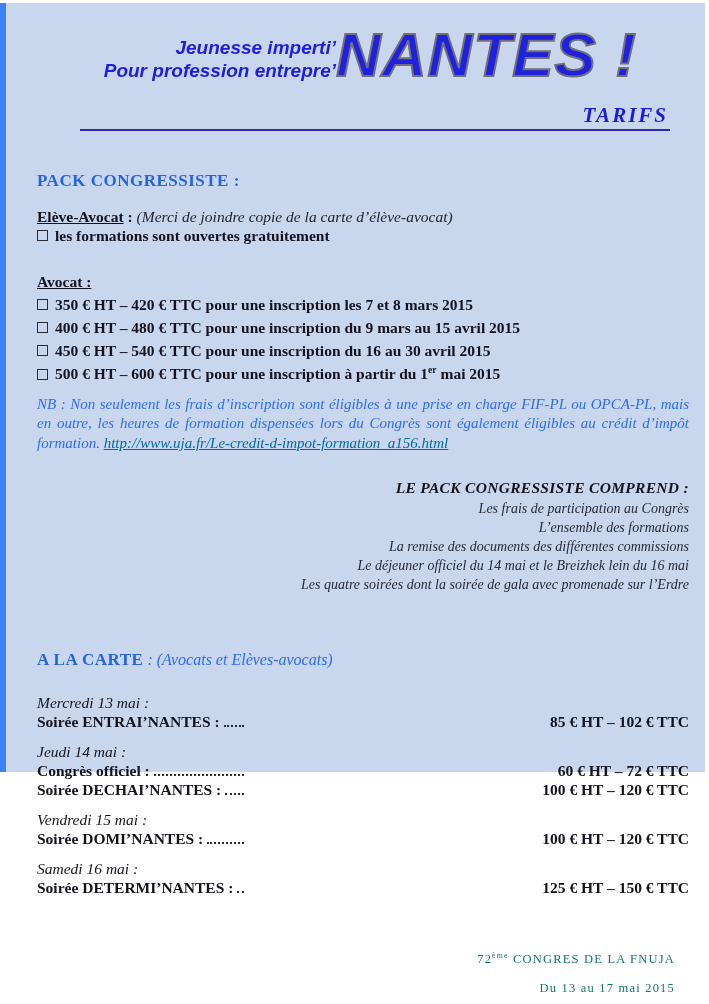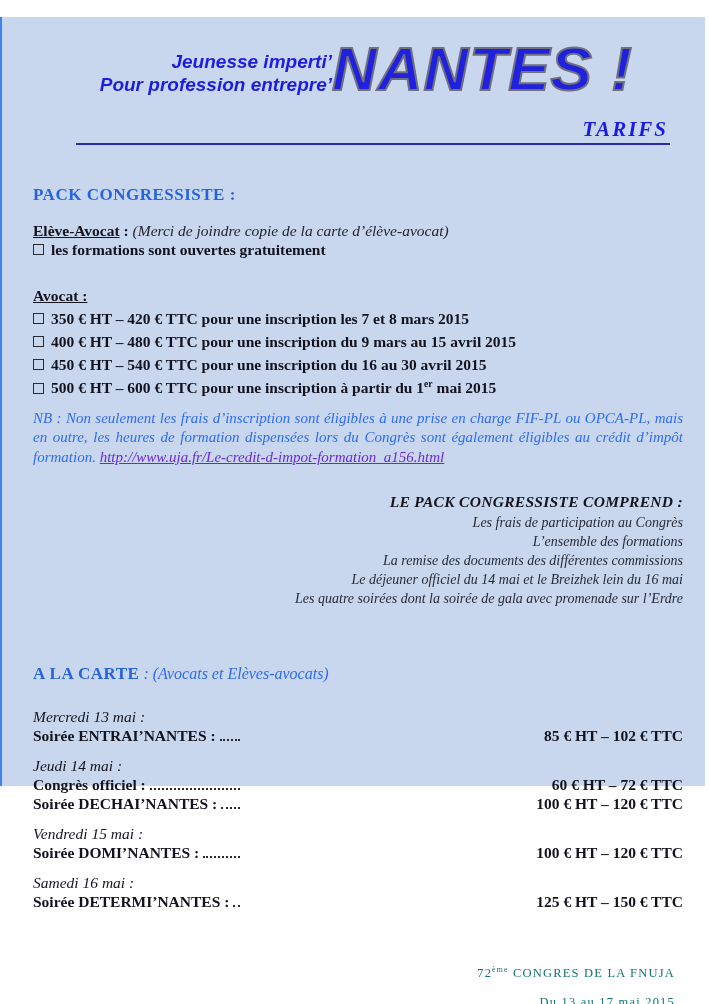--- a/index.html
+++ b/index.html
@@ -1,22 +1,22 @@
 <!DOCTYPE html>
 <html><head>
 <meta charset="utf-8">
 <style>
   html,body { margin:0; padding:0; background:#ffffff; }
   .sheet {
     position:relative; width:709px; height:1004px; background:#ffffff;
     overflow:hidden; font-family:"Liberation Serif", serif;
   }
   .page {
-    position:absolute; left:0; top:17px; width:705px; height:769px;
-    background:#c8d7ee; border-left:2px solid #3b82f6; box-sizing:border-box;
+    position:absolute; left:0; top:3px; width:705px; height:769px;
+    background:#c8d7ee; border-left:6px solid #3b82f6; box-sizing:border-box;
   }
   
   .header-block { position:relative; margin-top:25px; height:72px; }
   .slogan {
     position:absolute; left:0; top:8px; width:330px; text-align:right;
     font-family:"Liberation Sans", sans-serif; font-weight:bold; font-style:italic;
     font-size:19px; line-height:23px; color:#1d1de0; white-space:nowrap;
   }
   .city {
     position:absolute; left:330px; top:-4px; font-family:"Liberation Sans", sans-serif;
@@ -25,41 +25,41 @@
   }
   .tarifs-row {
     margin:0 35px 0 74px; height:29px; border-bottom:2px solid #2a2ab0;
     text-align:right; position:relative;
   }
   .tarifs-title {
     font-size:21px; font-weight:bold; font-style:italic; color:#1b1be4;
     letter-spacing:2px; position:absolute; right:2px; bottom:1px; white-space:nowrap;
   }
   
-  .content { padding:0 22px 0 31px; color:#13131f; }
+  .content { padding:0 16px 0 31px; color:#13131f; }
   .blue-heading {
     font-size:17px; font-weight:bold; color:#2563e0; letter-spacing:.5px;
   }
   #pack-heading { margin-top:40px; }
   .eleve-block { margin-top:16px; font-size:15.5px; line-height:19px; }
   .u { text-decoration:underline; }
   .b { font-weight:bold; }
   .script-it { font-style:italic; color:#22242e; }
   .cb {
     display:inline-block; width:9px; height:9px; border:1px solid #2a2a35;
     margin-right:7px; background:transparent;
   }
   .avocat-block { margin-top:27px; font-size:15.5px; line-height:19px; }
   .option-line { font-weight:bold; white-space:nowrap; }
   .sup { vertical-align:super; font-size:0.62em; }
   .nb-block {
     margin-top:11px; font-style:italic; font-size:15px; line-height:19.5px;
     color:#2e6cf2; text-align:justify;
   }
-  .nb-link { color:#6d28d9; text-decoration:underline; cursor:pointer;margin-top:19px; }
+  .nb-link { color:#0369a1; text-decoration:underline; cursor:pointer;margin-top:19px; }
   .comprend-block { margin-top:26px; text-align:right; }
   .comprend-heading {
     font-weight:bold; font-style:italic; font-size:15.5px; color:#14141f;
     letter-spacing:.3px; margin-bottom:2px;
   }
   .comprend-item { font-style:italic; font-size:14px; line-height:19px; color:#262a38; }
   .alacarte-heading { margin-top:56px; font-size:16px; }
   .alacarte-heading .blue-heading { font-size:17px; }
   .alacarte-note { font-style:italic; color:#2f6bf0; font-size:16px; }
   .day-block { margin-top:12px; }

